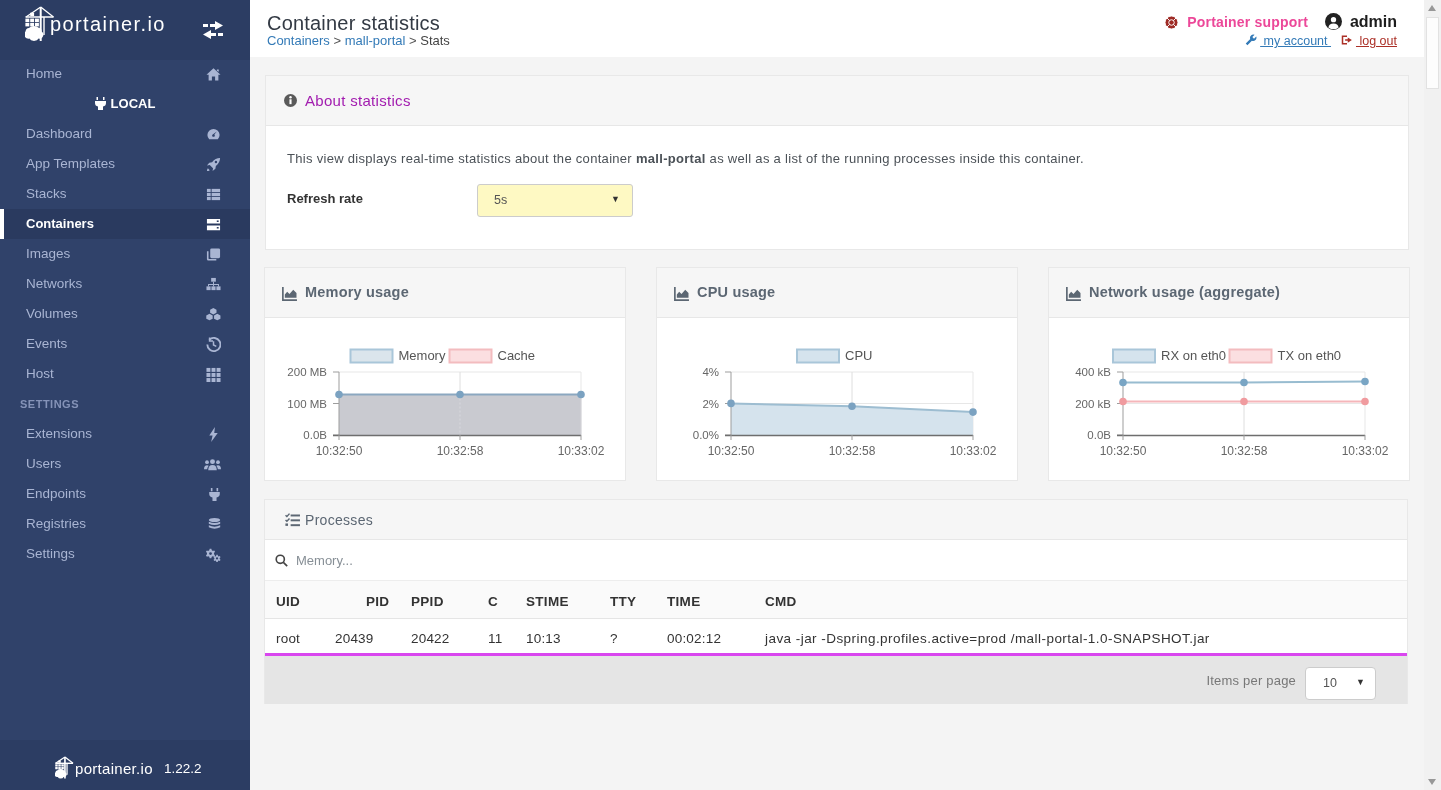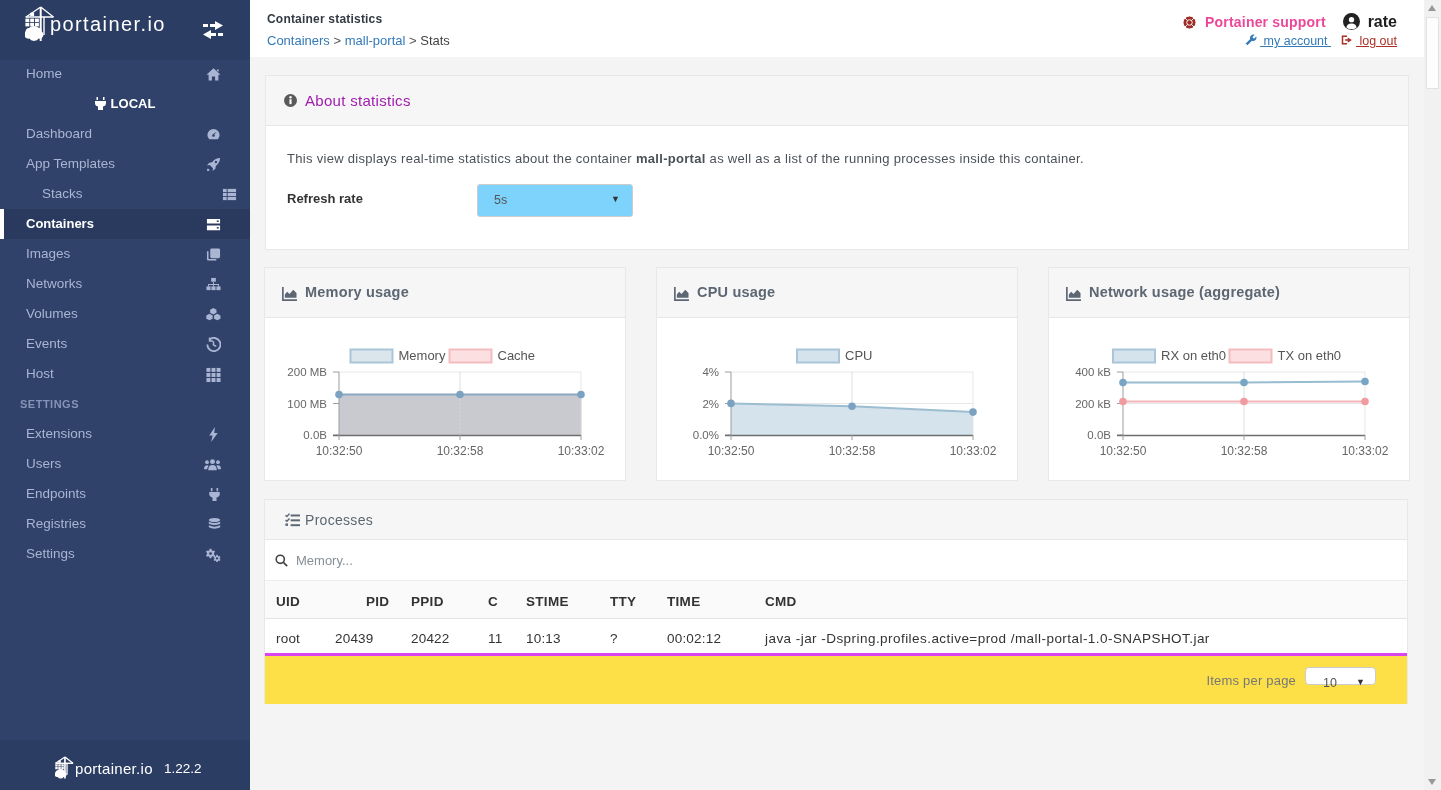--- a/index.html
+++ b/index.html
@@ -9,21 +9,21 @@
 .sb-header { position:absolute; left:0; top:0; width:250px; height:60px; background:#2c3d63; }
 .sb-footer { position:absolute; left:0; top:740px; width:250px; height:50px; background:#2c3d63; }
 .mrow { position:absolute; left:0; width:250px; height:30px; line-height:30px; color:#a9b5d3; font-size:13.5px; }
 .mrow .lbl { position:absolute; left:26px; top:0; }
 .mrow .ric { position:absolute; right:29px; top:8px; width:15px; height:15px; }
 .mrow.active { background:#2a3a5f; color:#fff; font-weight:bold; }
 .mrow.active .bar { position:absolute; left:0; top:0; width:4px; height:30px; background:#fff; }
 .seclbl { position:absolute; left:20px; width:210px; color:#8593b8; font-size:11px; font-weight:bold; letter-spacing:0.5px; line-height:30px; }
 #main { position:absolute; left:250px; top:0; width:1174px; height:790px; background:#f4f4f4; }
 .pgheader { position:absolute; left:0; top:0; width:1174px; height:57px; background:#fff; }
-.pgtitle { position:absolute; left:17px; top:12px; font-size:12px; font-weight:bold; color:#333a44; letter-spacing:0.2px; }
+.pgtitle { position:absolute; left:17px; top:12px; font-size:20px; font-weight:normal; color:#333a44; letter-spacing:0.2px; }
 .breadcrumb { position:absolute; left:17px; top:33px; font-size:13px; color:#555; }
 .breadcrumb a { color:#337ab7; text-decoration:none; }
 .hdr-r1 { position:absolute; right:27px; top:13px; font-size:14px; white-space:nowrap; }
 .hdr-r2 { position:absolute; right:27px; top:34px; font-size:12.5px; white-space:nowrap; }
 .panel { position:absolute; background:#fff; border:1px solid #e8e8e8; }
 .panel-hd { position:absolute; left:0; top:0; width:100%; background:#f6f6f6; border-bottom:1px solid #e7e7e7; }
 svg { display:block; }
 </style>
 </head>
 <body>
@@ -69,21 +69,21 @@
     <svg class="ric" viewBox="0 0 16 16" fill="#a9b5d3">
         <path d="M8 2 A6.5 6.5 0 0 0 1.5 8.5 A6.5 6.5 0 0 0 3.4 13 L12.6 13 A6.5 6.5 0 0 0 14.5 8.5 A6.5 6.5 0 0 0 8 2 Z M8 10.5 A1.4 1.4 0 0 1 6.8 8.3 L11.5 4.8 L8.9 8 A1.4 1.4 0 0 1 8 10.5 Z"></path>
       </svg>
   </div>
   <div class="mrow" style="top:149px;">
       <span class="lbl">App Templates</span>
     <svg class="ric" viewBox="0 0 16 16" fill="#a9b5d3">
         <path d="M15 1 Q10 1 6.5 5.5 L3.5 6 L1 9 L4 8.5 L7.5 12 L7 15 L10 12.5 L10.5 9.5 Q15 6 15 1 Z M10.6 6.6 A1.3 1.3 0 1 1 10.6 4 A1.3 1.3 0 0 1 10.6 6.6 Z M2 12 Q1 13 1 15 Q3 15 4 14 Z"></path>
       </svg>
   </div>
-  <div class="mrow" style="top:179px;margin-left:16px;">
+  <div class="mrow" style="top:179px;">
       <span class="lbl">Stacks</span>
     <svg class="ric" viewBox="0 0 16 16" fill="#a9b5d3">
         <rect x="1" y="2" width="4" height="3.4"></rect>
         <rect x="6" y="2" width="9" height="3.4"></rect>
         <rect x="1" y="6.3" width="4" height="3.4"></rect>
         <rect x="6" y="6.3" width="9" height="3.4"></rect>
         <rect x="1" y="10.6" width="4" height="3.4"></rect>
         <rect x="6" y="10.6" width="9" height="3.4"></rect>
       </svg>
   </div>
@@ -208,21 +208,21 @@
     <div class="hdr-r1">
       <svg width="13" height="13" viewBox="0 0 16 16" style="display:inline-block;vertical-align:-2px;">
           <path fill="#9e2b25" d="M8 0 A8 8 0 1 0 8 16 A8 8 0 0 0 8 0 Z M8 4.6 A3.4 3.4 0 0 0 4.6 8 A3.4 3.4 0 0 0 8 11.4 A3.4 3.4 0 0 0 11.4 8 A3.4 3.4 0 0 0 8 4.6 Z M2.3 2.3 L5.6 5.6 M10.4 5.6 L13.7 2.3 M10.4 10.4 L13.7 13.7 M2.3 13.7 L5.6 10.4" stroke="#fff" stroke-width="1.2"></path>
         </svg>
       <span style="color:#ec4899;font-weight:bold;margin-right:13px;margin-left:5px;letter-spacing:0.2px;">Portainer support</span>
       <svg width="17" height="17" viewBox="0 0 16 16" style="display:inline-block;vertical-align:-3px;">
           <circle cx="8" cy="8" r="8" fill="#222"></circle>
           <circle cx="8" cy="6.3" r="2.5" fill="#fff"></circle>
           <path d="M3.2 13.6 Q3.8 9.8 8 9.8 Q12.2 9.8 12.8 13.6 A8 8 0 0 1 3.2 13.6 Z" fill="#fff"></path>
         </svg>
-      <span style="color:#1d1d1d;font-weight:bold;font-size:16px;margin-left:4px;">rate</span>
+      <span style="color:#1d1d1d;font-weight:bold;font-size:16px;margin-left:4px;">admin</span>
     </div>
     <div class="hdr-r2">
       <svg width="12" height="12" viewBox="0 0 16 16" style="display:inline-block;vertical-align:-1px;">
           <path fill="#337ab7" d="M15 3.2 L12 6.2 L9.8 4 L12.8 1 A4.5 4.5 0 0 0 7 6.8 L1 12.8 L3.2 15 L9.2 9 A4.5 4.5 0 0 0 15 3.2 Z"></path>
         </svg>
       <span style="color:#337ab7;text-decoration:underline;">&nbsp;my account&nbsp;</span>
       <svg width="12" height="12" viewBox="0 0 16 16" style="display:inline-block;vertical-align:-1px;margin-left:6px;">
           <path fill="#ab2f26" d="M1 2 L8 2 L8 4 L3 4 L3 12 L8 12 L8 14 L1 14 Z M9 4.5 L9 7 L5.5 7 L5.5 9 L9 9 L9 11.5 L14.5 8 Z"></path>
         </svg>
       <span style="color:#ab2f26;text-decoration:underline;">&nbsp;log out</span>
@@ -233,21 +233,21 @@
     <div class="panel-hd" style="height:50px;">
       <svg width="13" height="13" viewBox="0 0 16 16" style="position:absolute;left:18px;top:18px;">
           <circle cx="8" cy="8" r="8" fill="#5a5a5a"></circle>
           <rect x="6.7" y="6.5" width="2.6" height="6" fill="#fff"></rect>
           <circle cx="8" cy="4" r="1.5" fill="#fff"></circle>
         </svg>
       <span style="position:absolute;left:39px;top:16px;font-size:15px;color:#a21caf;letter-spacing:0.3px;">About statistics</span>
     </div>
     <div style="position:absolute;left:21px;top:75px;font-size:13px;color:#4b5157;letter-spacing:0.3px;">This view displays real-time statistics about the container <b>mall-portal</b> as well as a list of the running processes inside this container.</div>
     <div style="position:absolute;left:21px;top:115px;font-size:13px;color:#333;font-weight:bold;">Refresh rate</div>
-    <div style="position:absolute;left:211px;top:108px;width:156px;height:33px;border:1px solid #ccc;border-radius:3px;background:#7dd3fc;">
+    <div style="position:absolute;left:211px;top:108px;width:156px;height:33px;border:1px solid #ccc;border-radius:3px;background:#fef9c3;">
       <span style="position:absolute;left:16px;top:8px;font-size:12.5px;color:#555;">5s</span>
       <span style="position:absolute;right:12px;top:9px;font-size:9px;color:#333;">▼</span>
     </div>
   </div>
 
   <div class="panel" style="left:14px;top:267px;width:362px;height:214px;">
     <div class="panel-hd" style="height:50px;">
       <svg width="15" height="14" viewBox="0 0 16 15" style="position:absolute;left:17px;top:19px;" fill="#5c6773">
           <path d="M0 0 L1.8 0 L1.8 13 L16 13 L16 15 L0 15 Z M3 11.5 L3 8 L5.5 5 L8 7.5 L12 3 L15.5 6.5 L15.5 11.5 Z"></path>
         </svg>
@@ -393,23 +393,23 @@
     <div style="position:absolute;left:0;top:119px;width:100%;height:37px;background:#fff;border-bottom:3px solid #d946ef;font-size:13.5px;color:#333;letter-spacing:0.2px;">
       <span style="position:absolute;left:11px;top:12px;">root</span>
       <span style="position:absolute;left:70px;top:12px;">20439</span>
       <span style="position:absolute;left:146px;top:12px;">20422</span>
       <span style="position:absolute;left:223px;top:12px;">11</span>
       <span style="position:absolute;left:261px;top:12px;">10:13</span>
       <span style="position:absolute;left:345px;top:12px;">?</span>
       <span style="position:absolute;left:402px;top:12px;">00:02:12</span>
       <span style="position:absolute;left:500px;top:12px;letter-spacing:0.45px;">java -jar -Dspring.profiles.active=prod /mall-portal-1.0-SNAPSHOT.jar</span>
     </div>
-    <div style="position:absolute;left:0;top:156px;width:100%;height:48px;background:#fde047;">
+    <div style="position:absolute;left:0;top:156px;width:100%;height:48px;background:#e5e5e5;">
       <span style="position:absolute;right:111px;top:17px;font-size:13px;color:#777;letter-spacing:0.2px;">Items per page</span>
-      <div style="position:absolute;right:31px;top:11px;width:71px;height:18px;border:1px solid #ccc;border-radius:4px;background:#fff;">
+      <div style="position:absolute;right:31px;top:11px;width:71px;height:33px;border:1px solid #ccc;border-radius:4px;background:#fff;">
         <span style="position:absolute;left:17px;top:8px;font-size:12.5px;color:#555;">10</span>
         <span style="position:absolute;right:10px;top:9px;font-size:9px;color:#333;">▼</span>
       </div>
     </div>
   </div>
 </div>
 <div id="scrollbar" style="position:absolute;left:1424px;top:0;width:17px;height:790px;background:#f1f1f1;">
   <div style="position:absolute;left:2px;top:17px;width:13px;height:72px;background:#fdfdfd;border:1px solid #e2e2e2;"></div>
   <div style="position:absolute;left:4px;top:5px;width:0;height:0;border-left:4.5px solid transparent;border-right:4.5px solid transparent;border-bottom:6px solid #989898;"></div>
   <div style="position:absolute;left:4px;top:779px;width:0;height:0;border-left:4.5px solid transparent;border-right:4.5px solid transparent;border-top:6px solid #989898;"></div>

